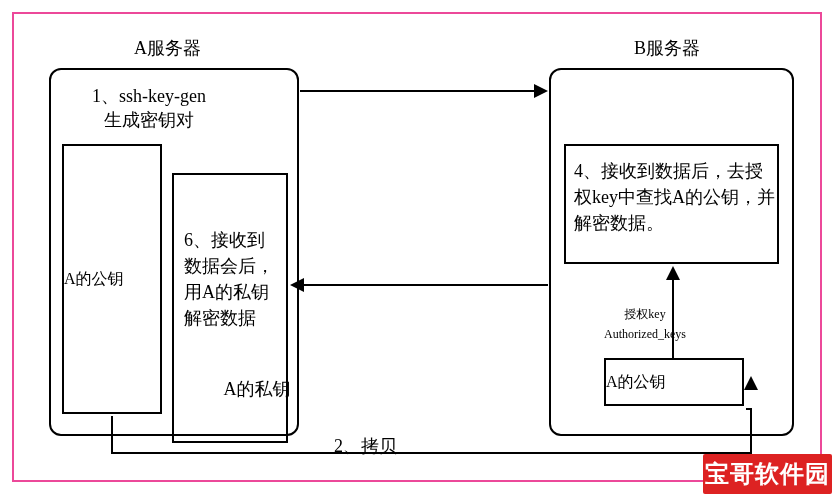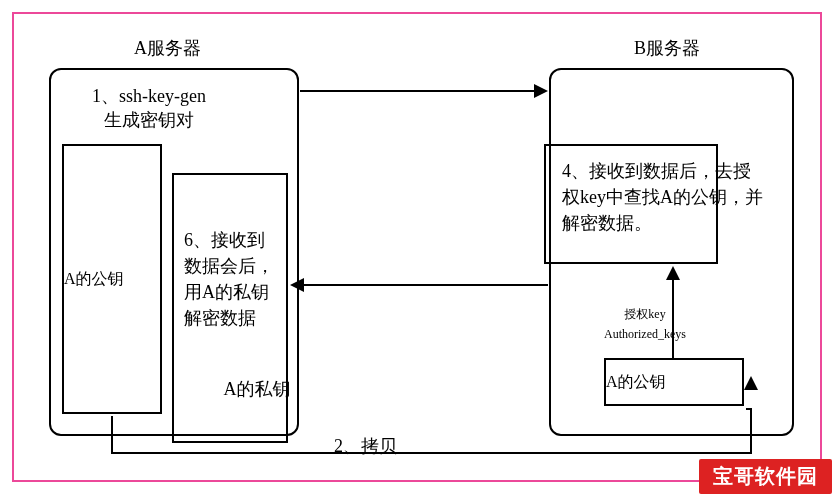--- a/index.html
+++ b/index.html
@@ -20,21 +20,21 @@
   .smallbox { position:absolute; border:2px solid #000; }
   .centered { display:flex; align-items:center; text-align:center; }
   .arrowline { position:absolute; background:#000; }
   .arrowhead { position:absolute; width:0; height:0; }
   .ah-right { border-top:7px solid transparent; border-bottom:7px solid transparent; border-left:14px solid #000; }
   .ah-left  { border-top:7px solid transparent; border-bottom:7px solid transparent; border-right:14px solid #000; }
   .ah-up    { border-left:7px solid transparent; border-right:7px solid transparent; border-bottom:14px solid #000; }
   .watermark {
     position:absolute; right:6px; bottom:6px;
     background:#d22; color:#fff; font-family:"Microsoft YaHei","黑体",sans-serif;
-    font-weight:bold; font-size:20px; padding:4px 14px; border-radius:2px;
+    font-weight:bold; font-size:24px; padding:4px 2px; border-radius:2px;
     letter-spacing:1px;
   }
 </style>
 </head>
 <body>
 
 <div class="outer">
 
   <div class="label" style="left:120px; top:22px;">A服务器</div>
   <div class="box" style="left:35px; top:54px; width:250px; height:368px;"></div>
@@ -46,21 +46,21 @@
   <div class="rect" style="left:158px; top:130px; width:116px; height:270px;margin-top:29px;">
     <div class="label" style="position:relative; left:10px; top:52px; text-align:left; line-height:26px;">6、接收到
 数据会后，
 用A的私钥
 解密数据</div>
     <div class="label" style="position:relative; left:27px; top:98px;">A的私钥</div>
   </div>
 
   <div class="label" style="left:620px; top:22px;">B服务器</div>
   <div class="box" style="left:535px; top:54px; width:245px; height:368px;"></div>
-  <div class="rect" style="left:530px; top:130px; width:174px; height:120px; padding:12px 16px; line-height:26px;">
+  <div class="rect" style="left:550px; top:130px; width:215px; height:120px; padding:12px 8px; line-height:26px;">
     <span class="label" style="position:static; display:block; text-align:left;">4、接收到数据后，去授
 权key中查找A的公钥，并
 解密数据。</span>
   </div>
   <div class="label" style="left:590px; top:290px; font-size:12px; line-height:20px; text-align:center;">授权key
 Authorized_keys</div>
   <div class="smallbox centered" style="left:590px; top:344px; width:140px; height:48px;">
     <span>A的公钥</span>
   </div>
 

